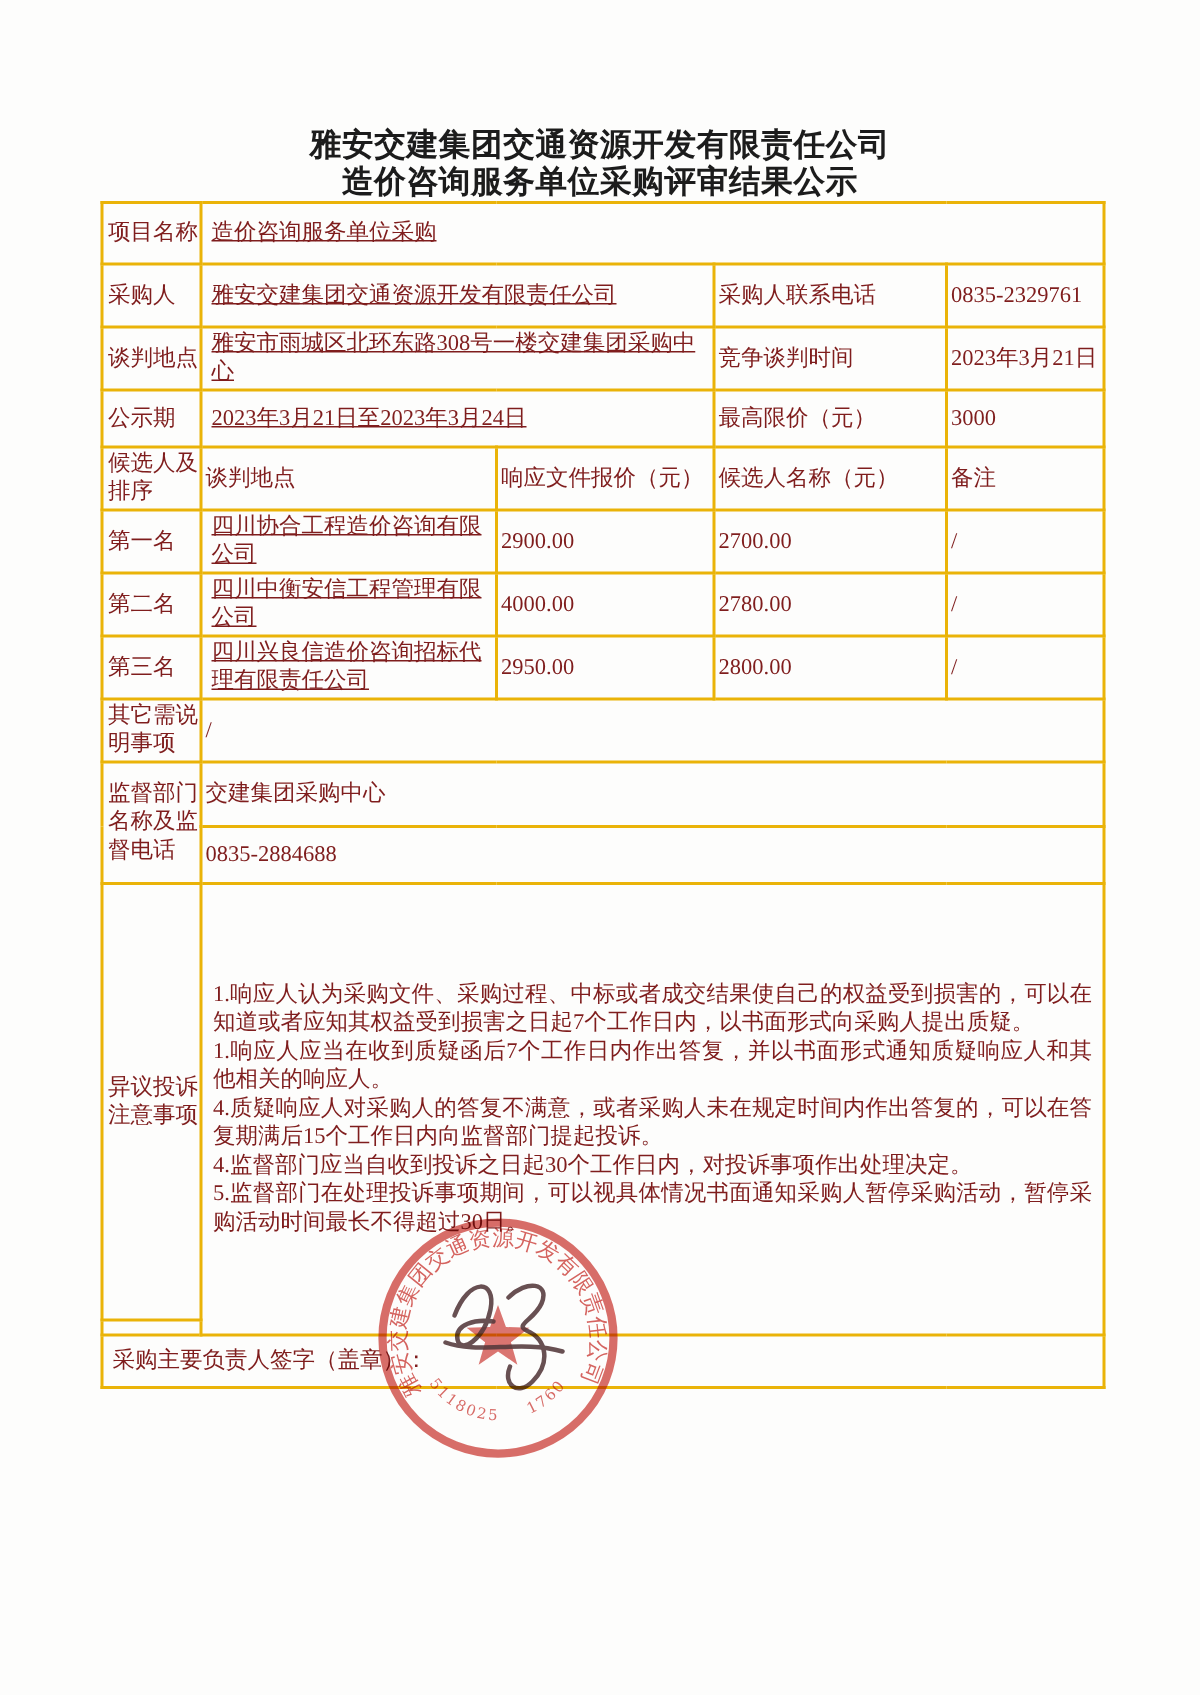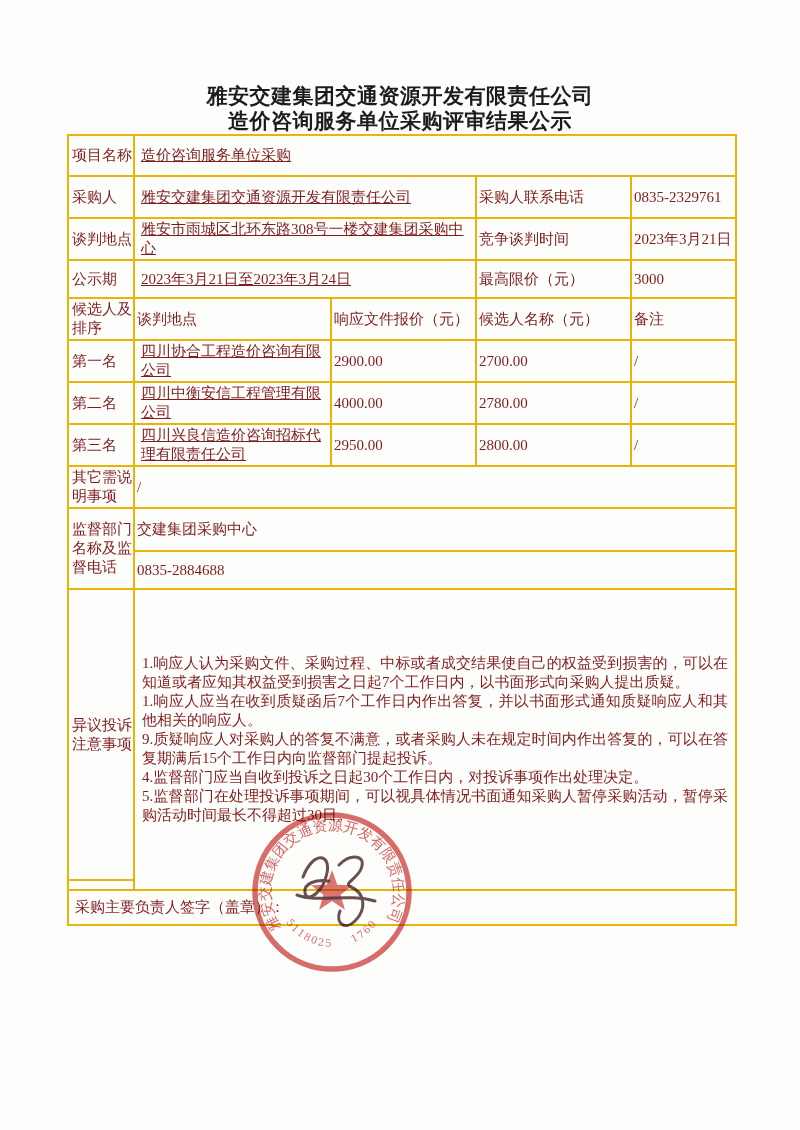--- a/index.html
+++ b/index.html
@@ -154,21 +154,21 @@
     </tr>
     <tr style="height:38px">
       <td class="ctr" colspan="4">0835-2884688</td>
     </tr>
 
     <tr style="height:291px">
       <td class="lbl">异议投诉注意事项</td>
       <td class="notice" colspan="4" rowspan="2">
         <div>1.响应人认为采购文件、采购过程、中标或者成交结果使自己的权益受到损害的，可以在知道或者应知其权益受到损害之日起7个工作日内，以书面形式向采购人提出质疑。</div>
         <div>1.响应人应当在收到质疑函后7个工作日内作出答复，并以书面形式通知质疑响应人和其他相关的响应人。</div>
-        <div>9.质疑响应人对采购人的答复不满意，或者采购人未在规定时间内作出答复的，可以在答复期满后15个工作日内向监督部门提起投诉。</div>
+        <div>4.质疑响应人对采购人的答复不满意，或者采购人未在规定时间内作出答复的，可以在答复期满后15个工作日内向监督部门提起投诉。</div>
         <div>4.监督部门应当自收到投诉之日起30个工作日内，对投诉事项作出处理决定。</div>
         <div>5.监督部门在处理投诉事项期间，可以视具体情况书面通知采购人暂停采购活动，暂停采购活动时间最长不得超过30日。</div>
       </td>
     </tr>
     <tr style="height:10px">
       <td class="lbl"></td>
     </tr>
 
     <tr style="height:35px">
       <td class="sig" colspan="5">采购主要负责人签字（盖章）：</td>

